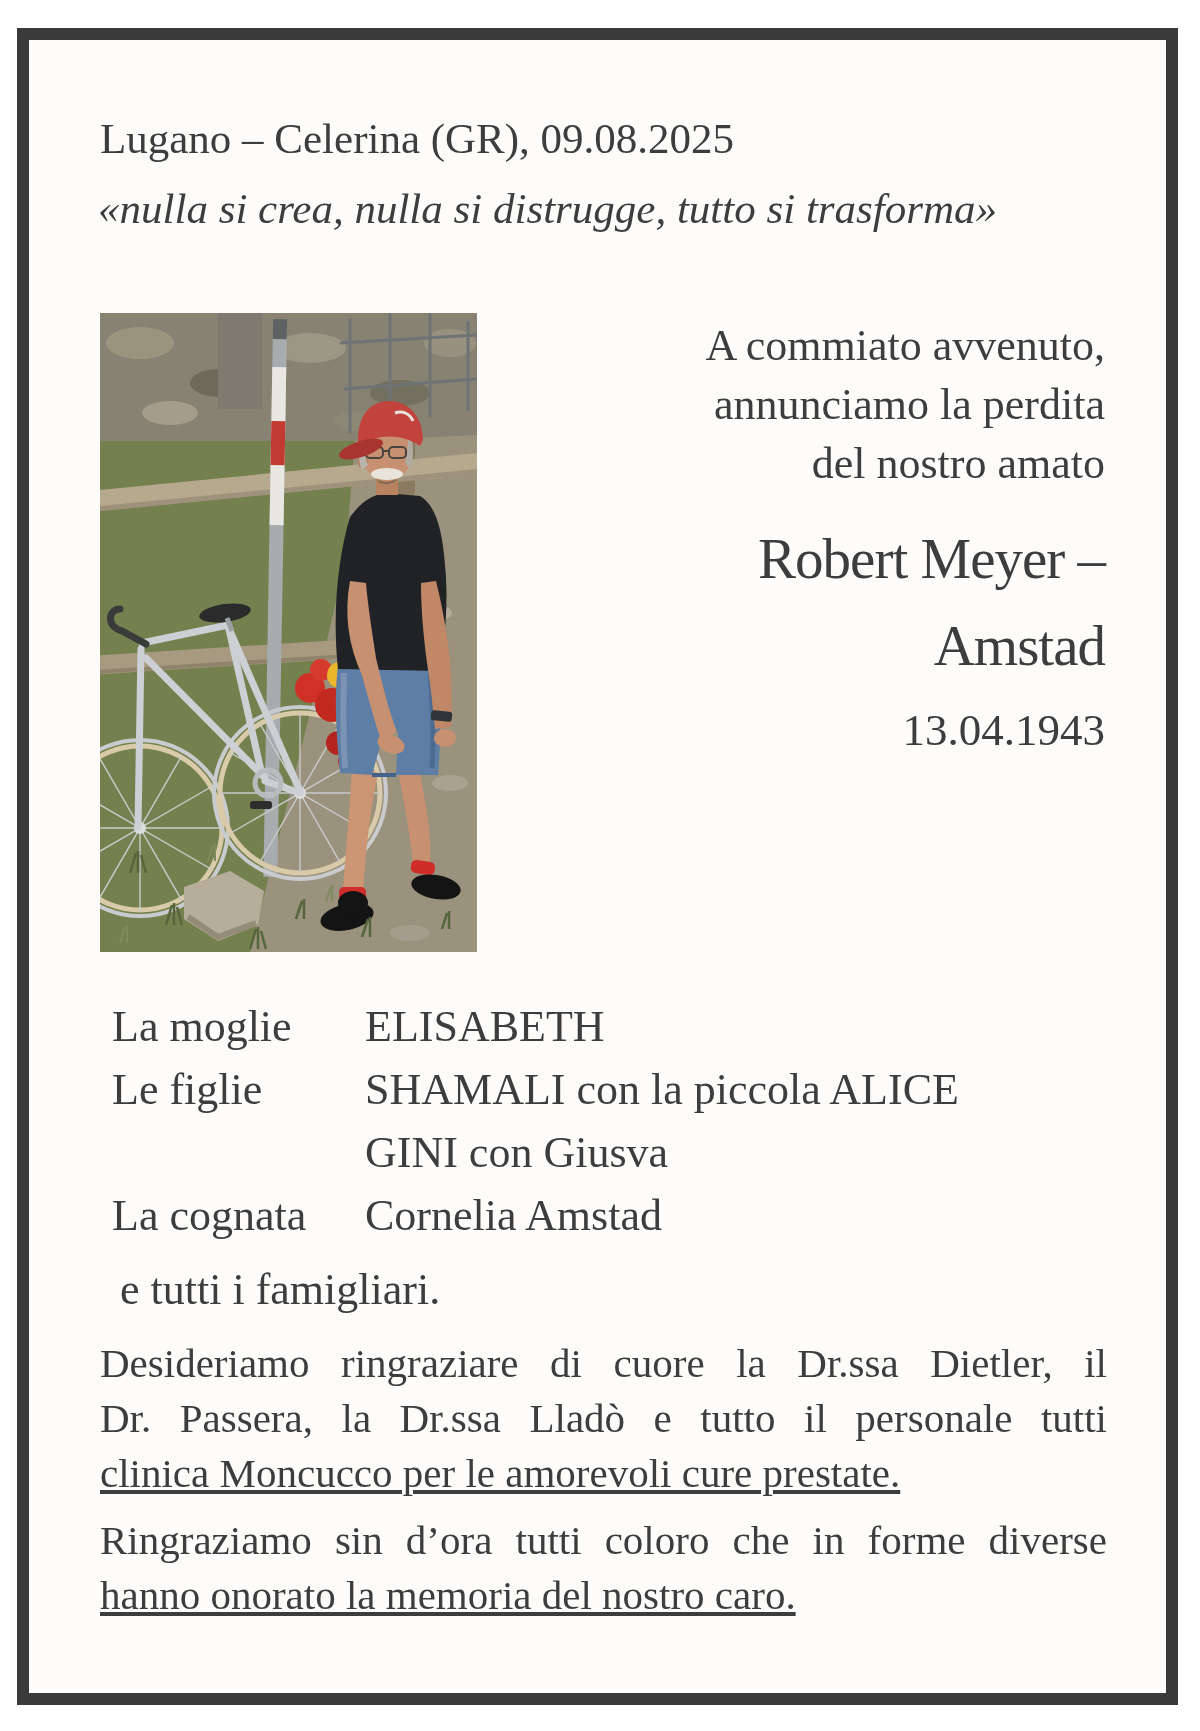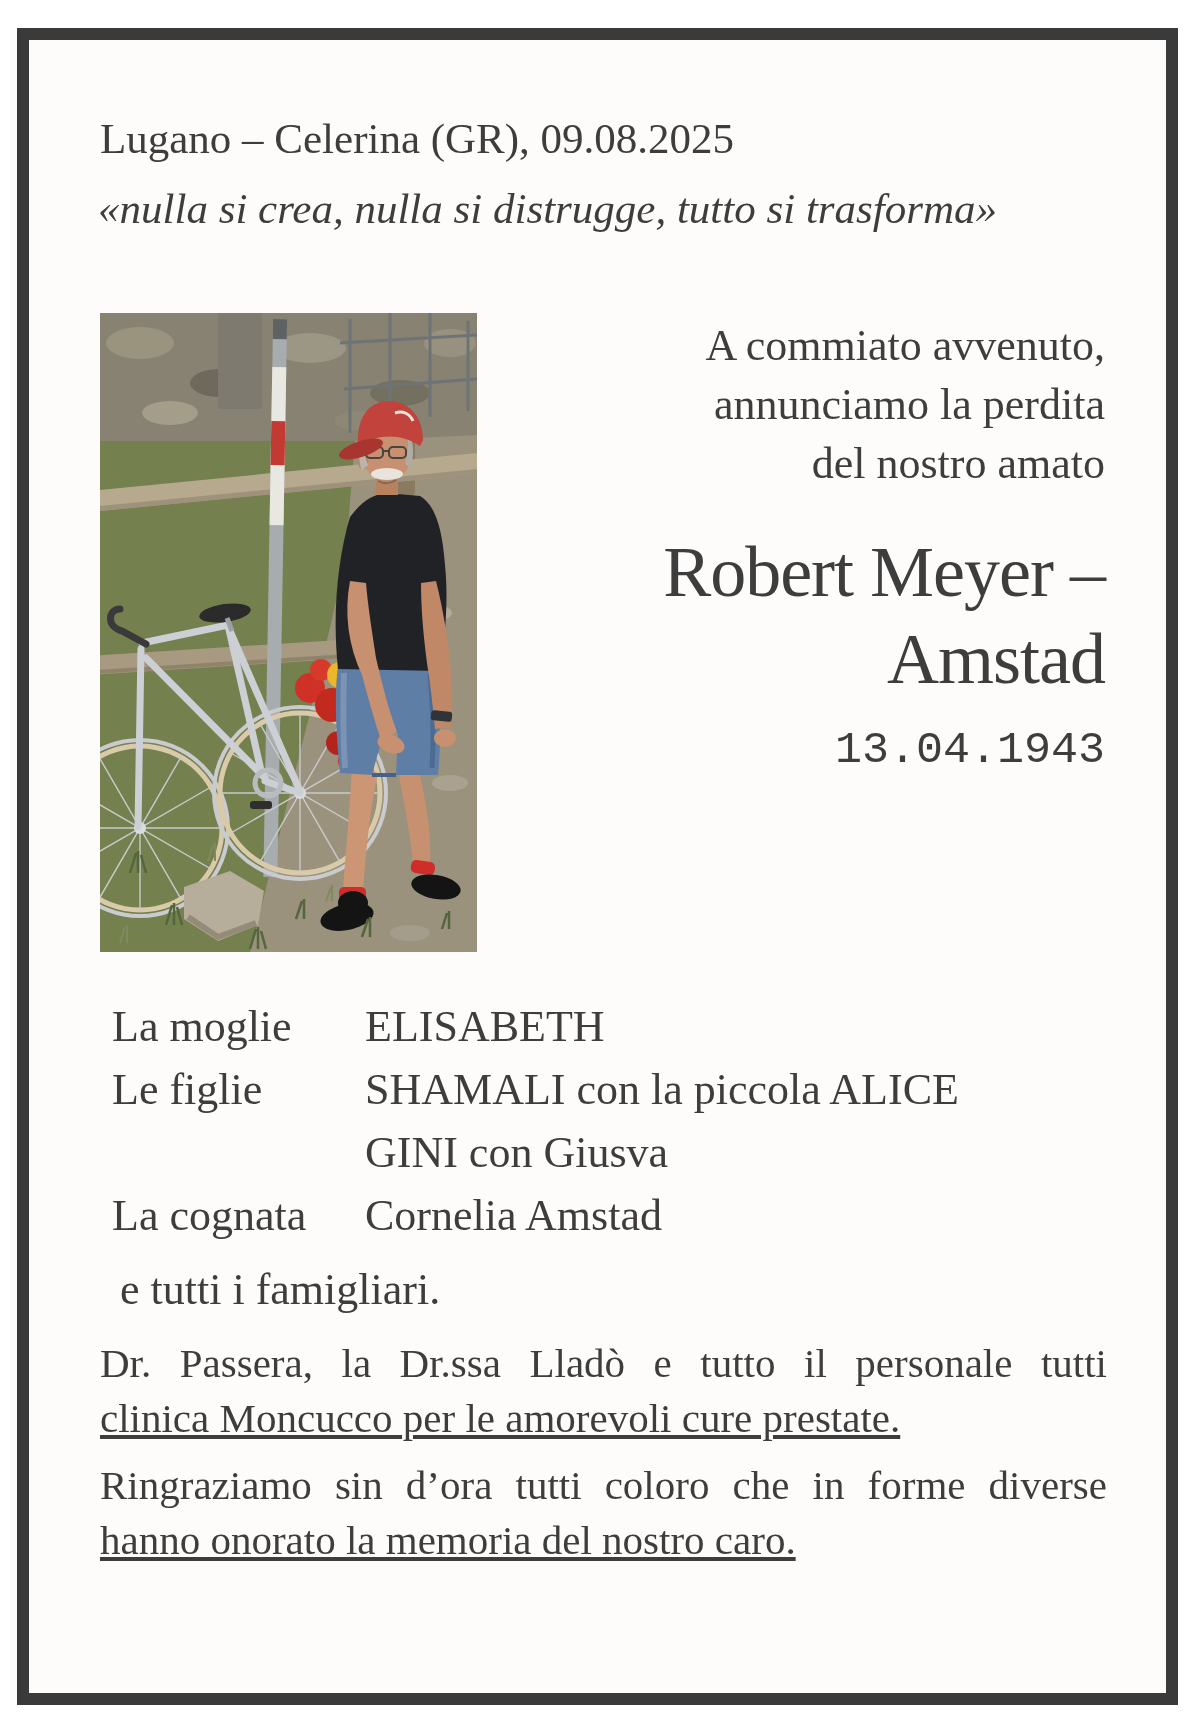--- a/index.html
+++ b/index.html
@@ -14,22 +14,22 @@
   }
   .loc{position:absolute;left:100px;top:114px;font-size:43px;white-space:nowrap;}
   .quote{position:absolute;left:98px;top:184px;font-size:43px;font-style:italic;white-space:nowrap;text-align:center;}
   .photo{
     position:absolute;left:100px;top:313px;width:377px;height:639px;overflow:hidden;
     background:#8e8970;
   }
   .photo svg{display:block;}
   .right-col{position:absolute;left:520px;top:316px;width:585px;text-align:right;}
   .ann-line{font-size:44px;line-height:59px;}
-  .name{font-size:72px;line-height:87px;margin-top:36px;letter-spacing:-1px;}
-  .bdate{font-size:45px;line-height:55px;margin-top:20px;font-family:Liberation Mono, monospace;}
+  .name{font-size:57px;line-height:87px;margin-top:22px;letter-spacing:-1px;}
+  .bdate{font-size:45px;line-height:55px;margin-top:14px;}
   .family{position:absolute;left:112px;top:995px;width:1010px;}
   .frow{display:flex;font-size:44px;line-height:63px;}
   .frel{width:253px;flex:none;}
   .ffooter{font-size:44px;line-height:63px;margin-top:11px;margin-left:8px;}
   .thanks{position:absolute;left:100px;top:1336px;width:1007px;font-size:41px;}
   .thanks .line{line-height:55px;}
   .jl{text-align:justify;text-align-last:justify;}
   .ll{text-align:left;text-decoration:underline;}
   .p2{margin-top:12px;}
 </style>
@@ -217,20 +217,21 @@
     </div>
     <div class="frow">
       <div class="frel">La cognata</div>
       <div class="fname">Cornelia Amstad</div>
     </div>
     <div class="ffooter">e tutti i famigliari.</div>
   </div>
 
   <div class="thanks">
     <div class="p1">
+      <div class="line jl">Desideriamo ringraziare di cuore la Dr.ssa Dietler, il</div>
       <div class="line jl">Dr. Passera, la Dr.ssa Lladò e tutto il personale tutti</div>
       <div class="line ll">clinica Moncucco per le amorevoli cure prestate.</div>
     </div>
     <div class="p2">
       <div class="line jl">Ringraziamo sin d’ora tutti coloro che in forme diverse</div>
       <div class="line ll">hanno onorato la memoria del nostro caro.</div>
     </div>
   </div>
 </div>
 

